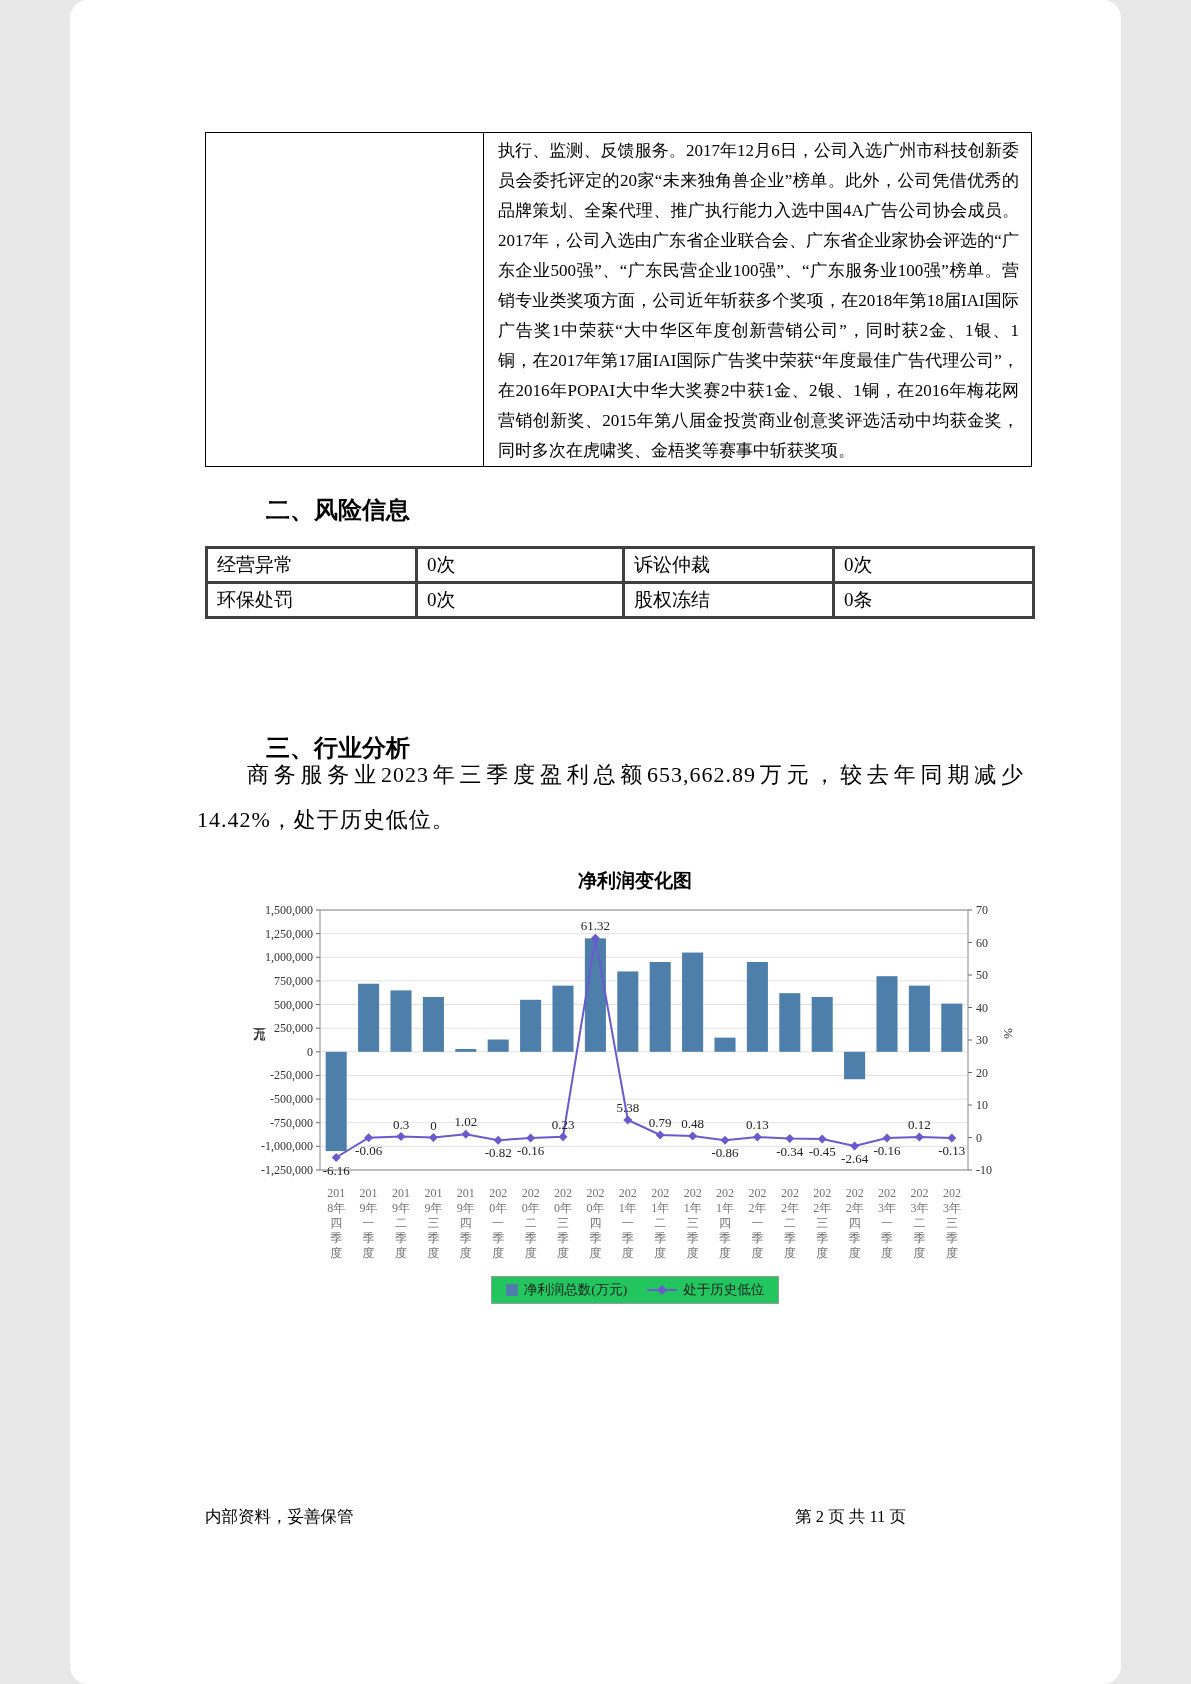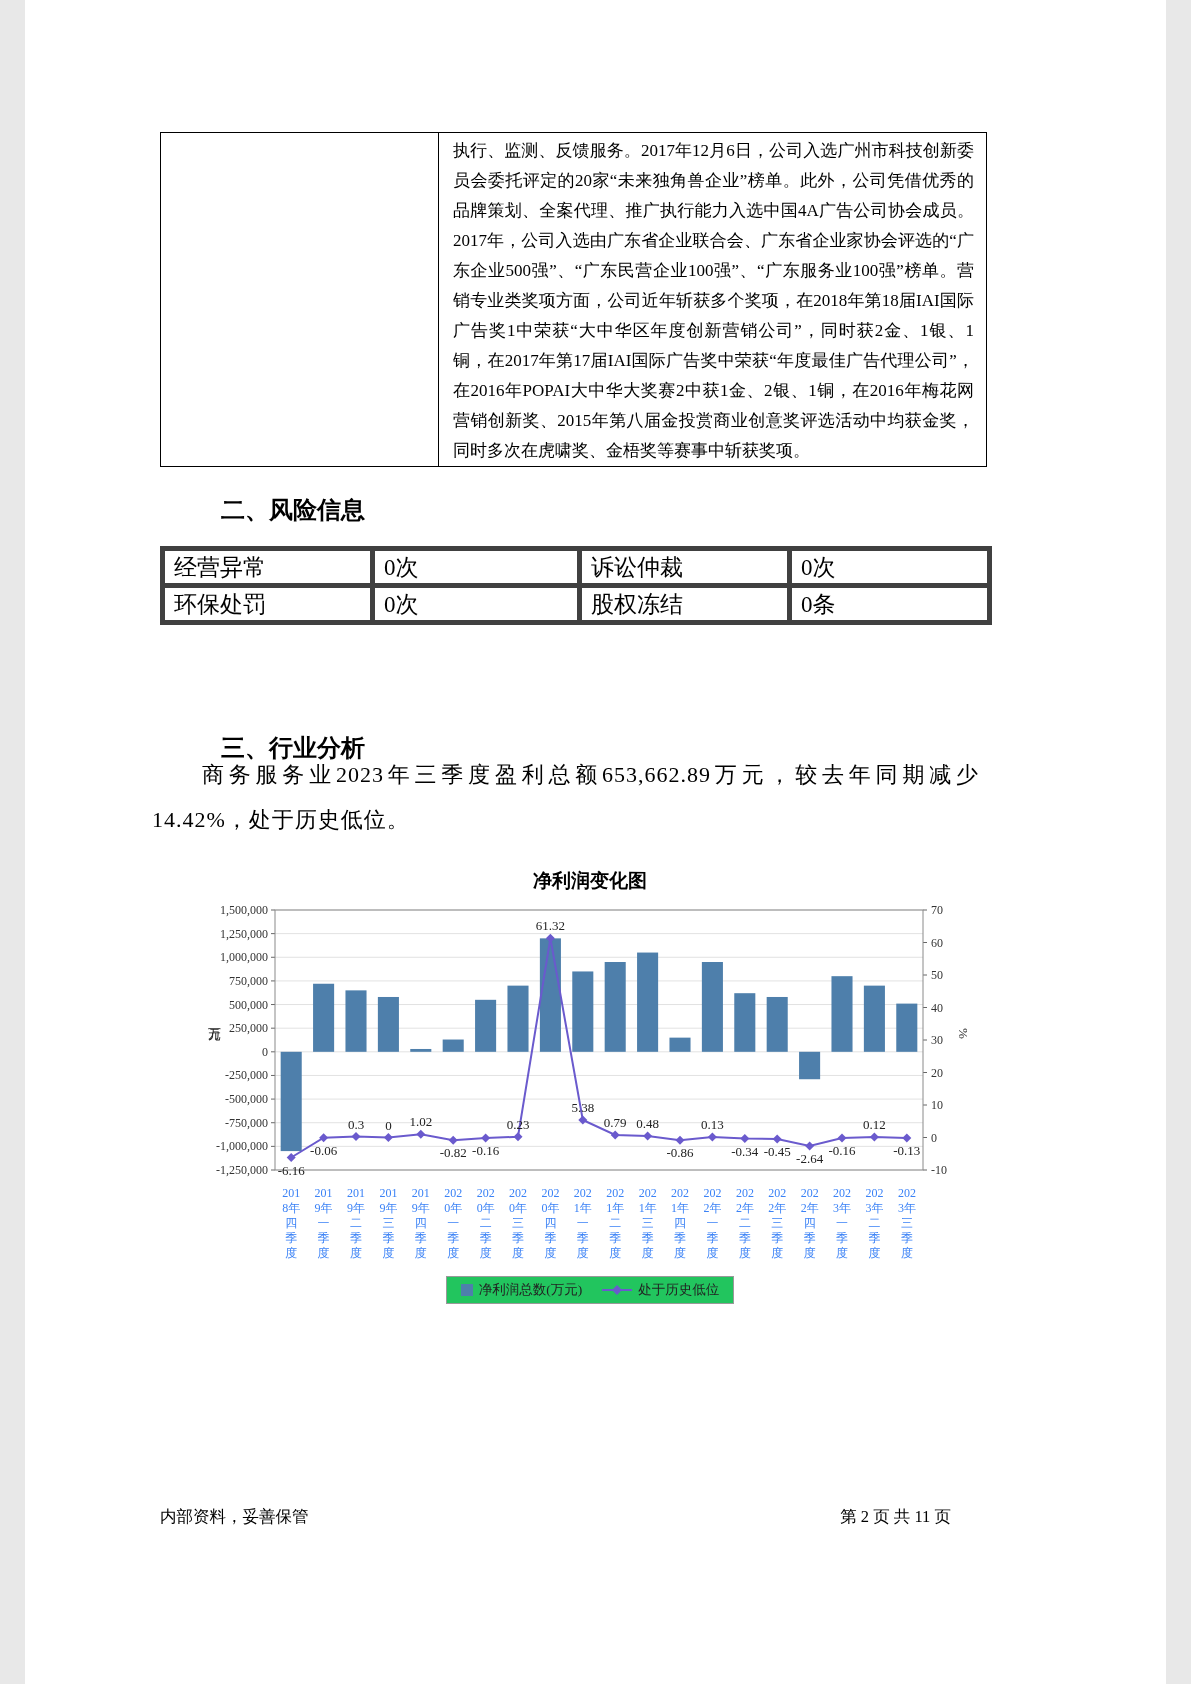--- a/index.html
+++ b/index.html
@@ -1,23 +1,24 @@
 <!DOCTYPE html>
 <html><head>
 <meta charset="utf-8">
 <style>
   html,body { margin:0; padding:0; background:#e8e8e8; }
   .page {
     position:relative;
-    width:1141px; height:1684px;
+    width:1051px; height:1684px;
     margin:0 auto;
     background:#ffffff;
     font-family:"Liberation Serif","DejaVu Serif",serif;
     color:#000;
     overflow:hidden;
+    border-radius:18px;
   }
 
   
   .intro-table {
     position:absolute; top:132px; left:135px;
     width:827px; height:334px;
     border-collapse:collapse; table-layout:fixed;
   }
   .intro-table td { border:1px solid #000; vertical-align:top; }
   .intro-table .c1 { width:275px; }
@@ -35,22 +36,22 @@
   }
   .heading-risk { top:494px; }
   .heading-industry { top:732px; }
 
   
   .risk-table {
     position:absolute; top:546px; left:135px;
     width:827px; border-collapse:collapse; table-layout:fixed;
   }
   .risk-table td {
-    border:5px solid #404040; height:32px;
-    font-size:23px; padding:0 0 0 9px;
+    border:3px solid #404040; height:32px;
+    font-size:19px; padding:0 0 0 9px;
   }
 
   
   .industry-paragraph {
     position:absolute; top:752px; left:127px; width:827px;
     font-size:22px; line-height:45px; letter-spacing:1px;
     text-align:justify; text-justify:inter-ideograph;
     text-indent:50px;
   }
 
@@ -66,21 +67,21 @@
   .y-axis-label {
     position:absolute; font-size:13px; color:#222;
     writing-mode:vertical-rl; text-orientation:upright;
   }
   .y-axis-label.left  { left:10px;  top:118px; }
   .y-axis-label.right { right:14px; top:128px; text-orientation:mixed; }
   .x-labels {
     position:absolute; left:80px; top:286px; width:648px;
     display:flex;
   }
-  .xlab { flex:1; text-align:center; font-size:12px; line-height:15px; color:#3b82f6; }
+  .xlab { flex:1; text-align:center; font-size:12px; line-height:15px; color:#737373; }
   .legend {
     margin:8px auto 0; width:-moz-fit-content; width:fit-content;
     border:1px solid #999; padding:4px 14px;
     display:flex; align-items:center; gap:20px;
     font-size:13.5px; color:#222; background:#22c55e;
   }
   .legend-item { display:flex; align-items:center; gap:6px; }
   .swatch { display:inline-block; width:12px; height:12px; }
   .line-icon line { stroke-width:2; }
 

